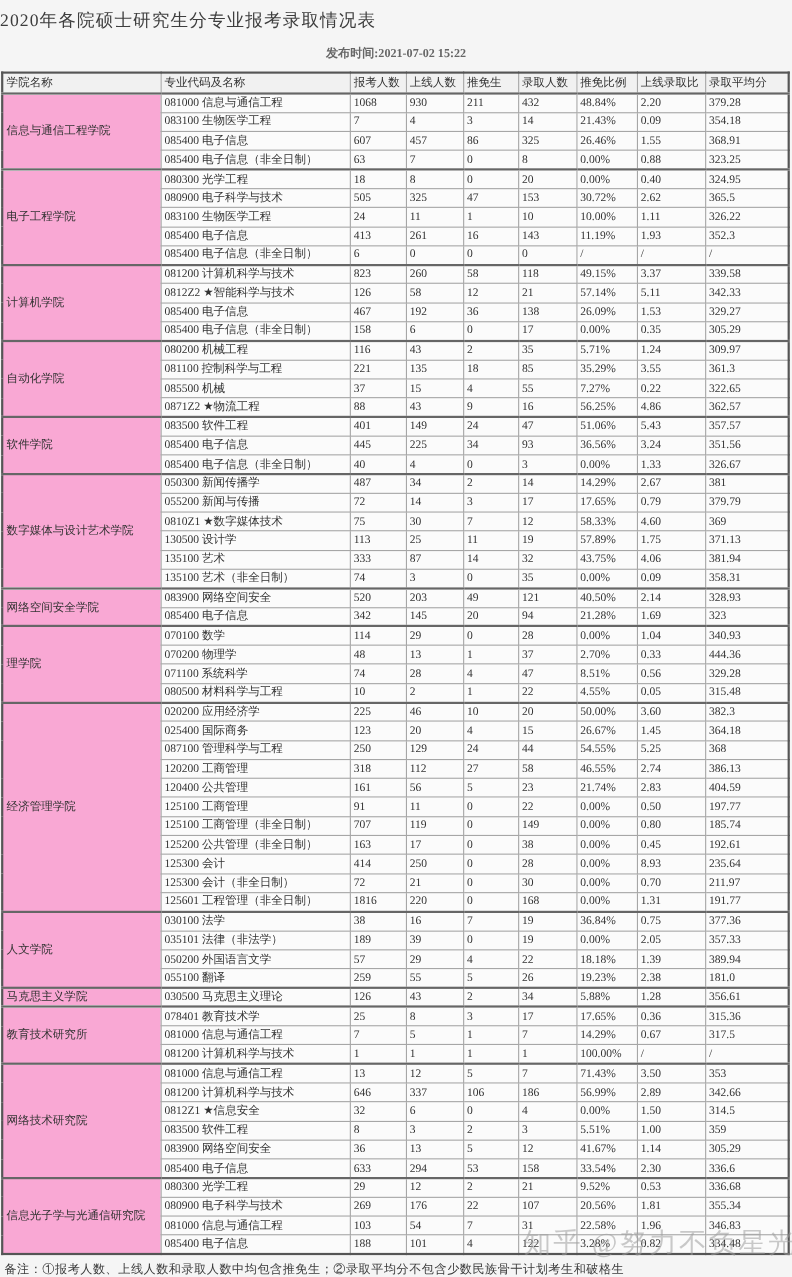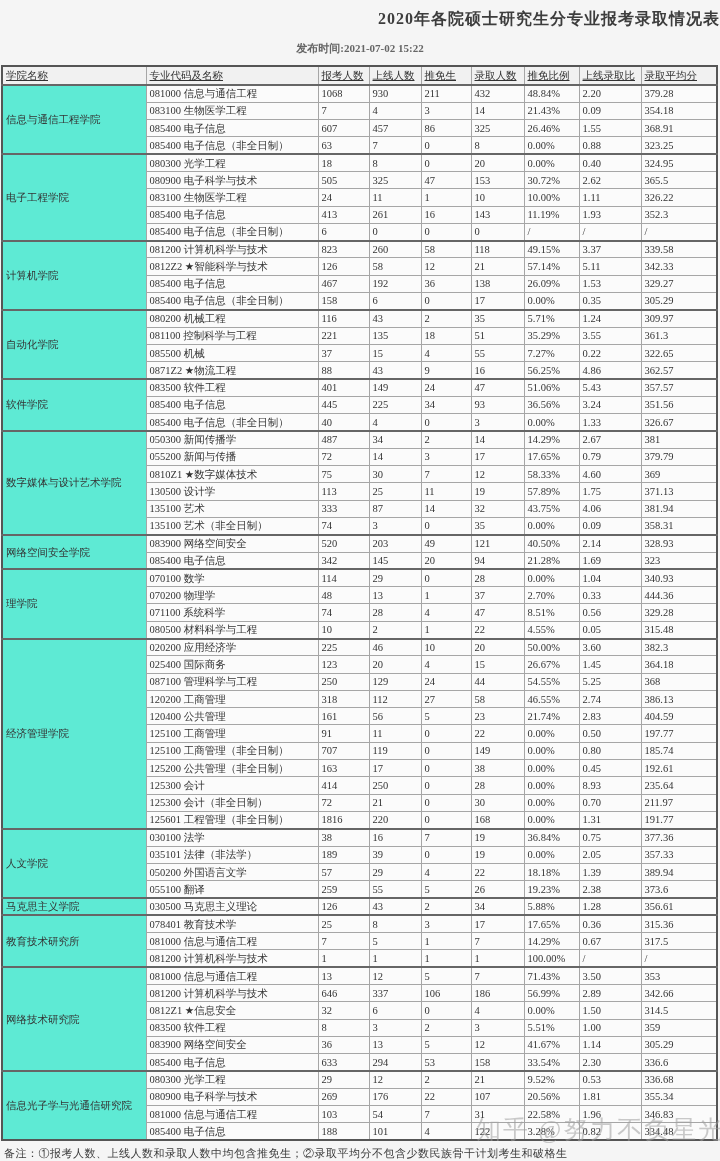--- a/index.html
+++ b/index.html
@@ -5,26 +5,25 @@
   * { margin:0; padding:0; box-sizing:border-box; }
   html,body { width:720px; }
   body {
     height:1161px;
     background:#f5f5f5;
     font-family:"Liberation Serif","DejaVu Serif",serif;
     position:relative;
     overflow:hidden;
   }
   .page-title {
-    text-align:right;
+    text-align:left;
     padding-top:9px;
     font-size:16px;
     color:#3d3d3d;
     letter-spacing:1px;
-    font-weight:bold;
   }
   .pub-time {
     text-align:center;
     margin-top:11px;
     font-size:11px;
     color:#666;
     font-weight:bold;
   }
   table.adm {
     margin-top:9px;
@@ -45,24 +44,23 @@
     padding:0 3px;
     height:17.3px;
     line-height:1.05;
     overflow:hidden;
     white-space:nowrap;
   }
   table.adm thead th {
     background:#f1f1f1;
     height:19px;
     border-bottom:2px solid #666;
-    text-decoration:underline;
   }
   table.adm td { background:#fbfbfb; }
-  table.adm td.college { background:#5eead4; white-space:normal; }
+  table.adm td.college { background:#f9a8d4; white-space:normal; }
   tr.group-start td { border-top:2px solid #666; }
   .foot-note {
     margin-top:5px;
     padding-left:4px;
     font-size:11px;
     color:#3a3a3a;
     letter-spacing:0.5px;
   }
   .watermark {
     position:absolute;
@@ -251,21 +249,21 @@
           <td>35</td>
           <td>5.71%</td>
           <td>1.24</td>
           <td>309.97</td>
         </tr>
         <tr>
           <td>081100  控制科学与工程</td>
           <td>221</td>
           <td>135</td>
           <td>18</td>
-          <td>51</td>
+          <td>85</td>
           <td>35.29%</td>
           <td>3.55</td>
           <td>361.3</td>
         </tr>
         <tr>
           <td>085500  机械</td>
           <td>37</td>
           <td>15</td>
           <td>4</td>
           <td>55</td>
@@ -580,21 +578,21 @@
           <td>389.94</td>
         </tr>
         <tr>
           <td>055100  翻译</td>
           <td>259</td>
           <td>55</td>
           <td>5</td>
           <td>26</td>
           <td>19.23%</td>
           <td>2.38</td>
-          <td>373.6</td>
+          <td>181.0</td>
         </tr>
         <tr class="group-start">
           <td class="college" rowspan="1">马克思主义学院</td>
           <td>030500  马克思主义理论</td>
           <td>126</td>
           <td>43</td>
           <td>2</td>
           <td>34</td>
           <td>5.88%</td>
           <td>1.28</td>

